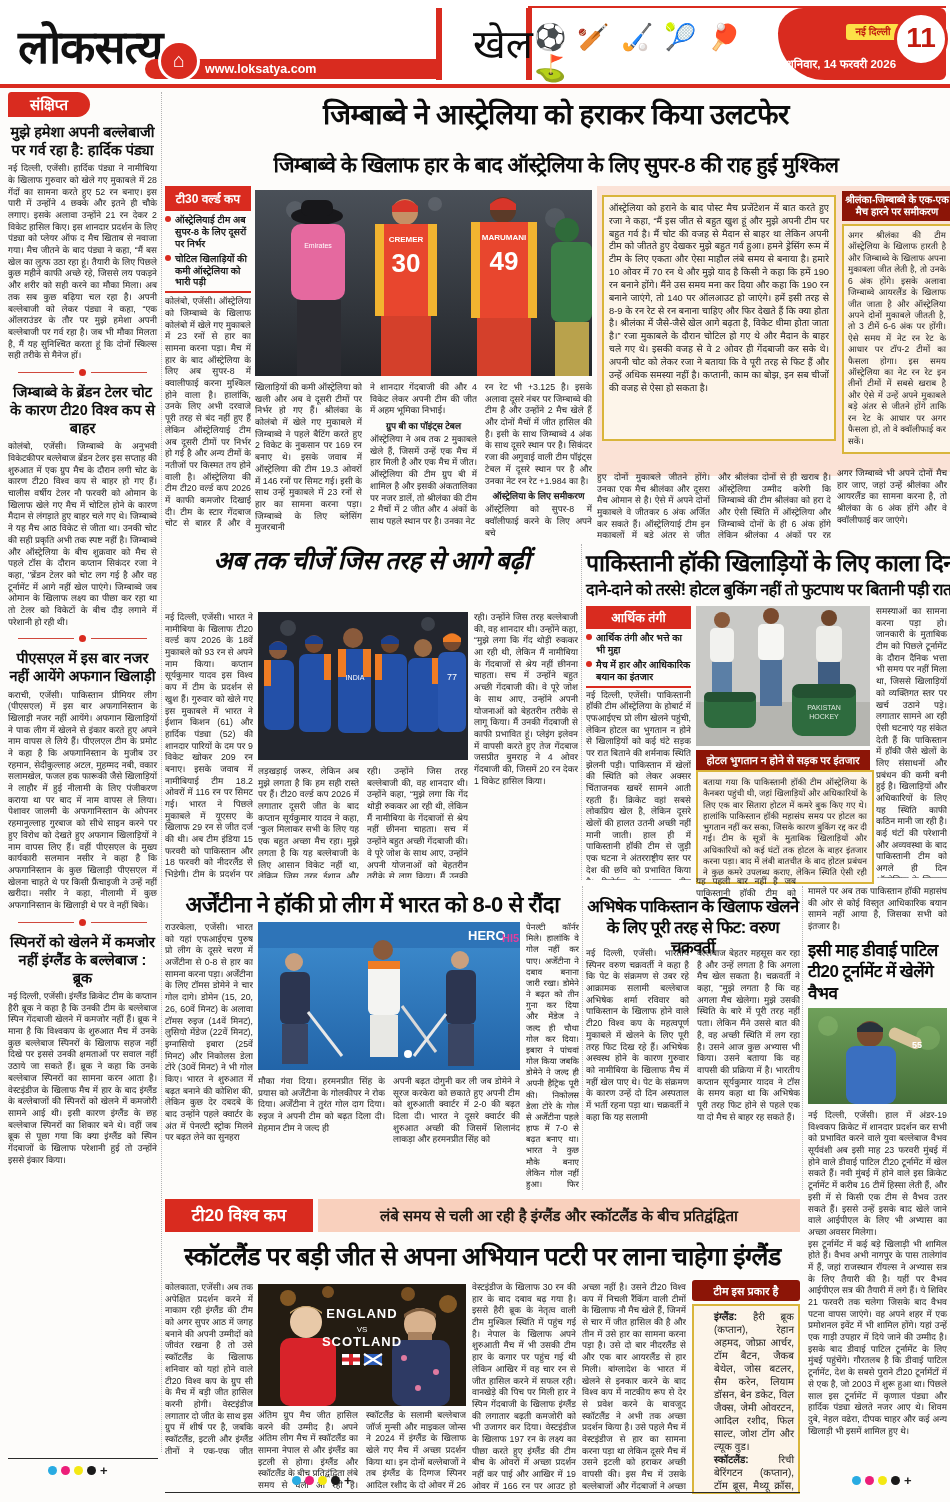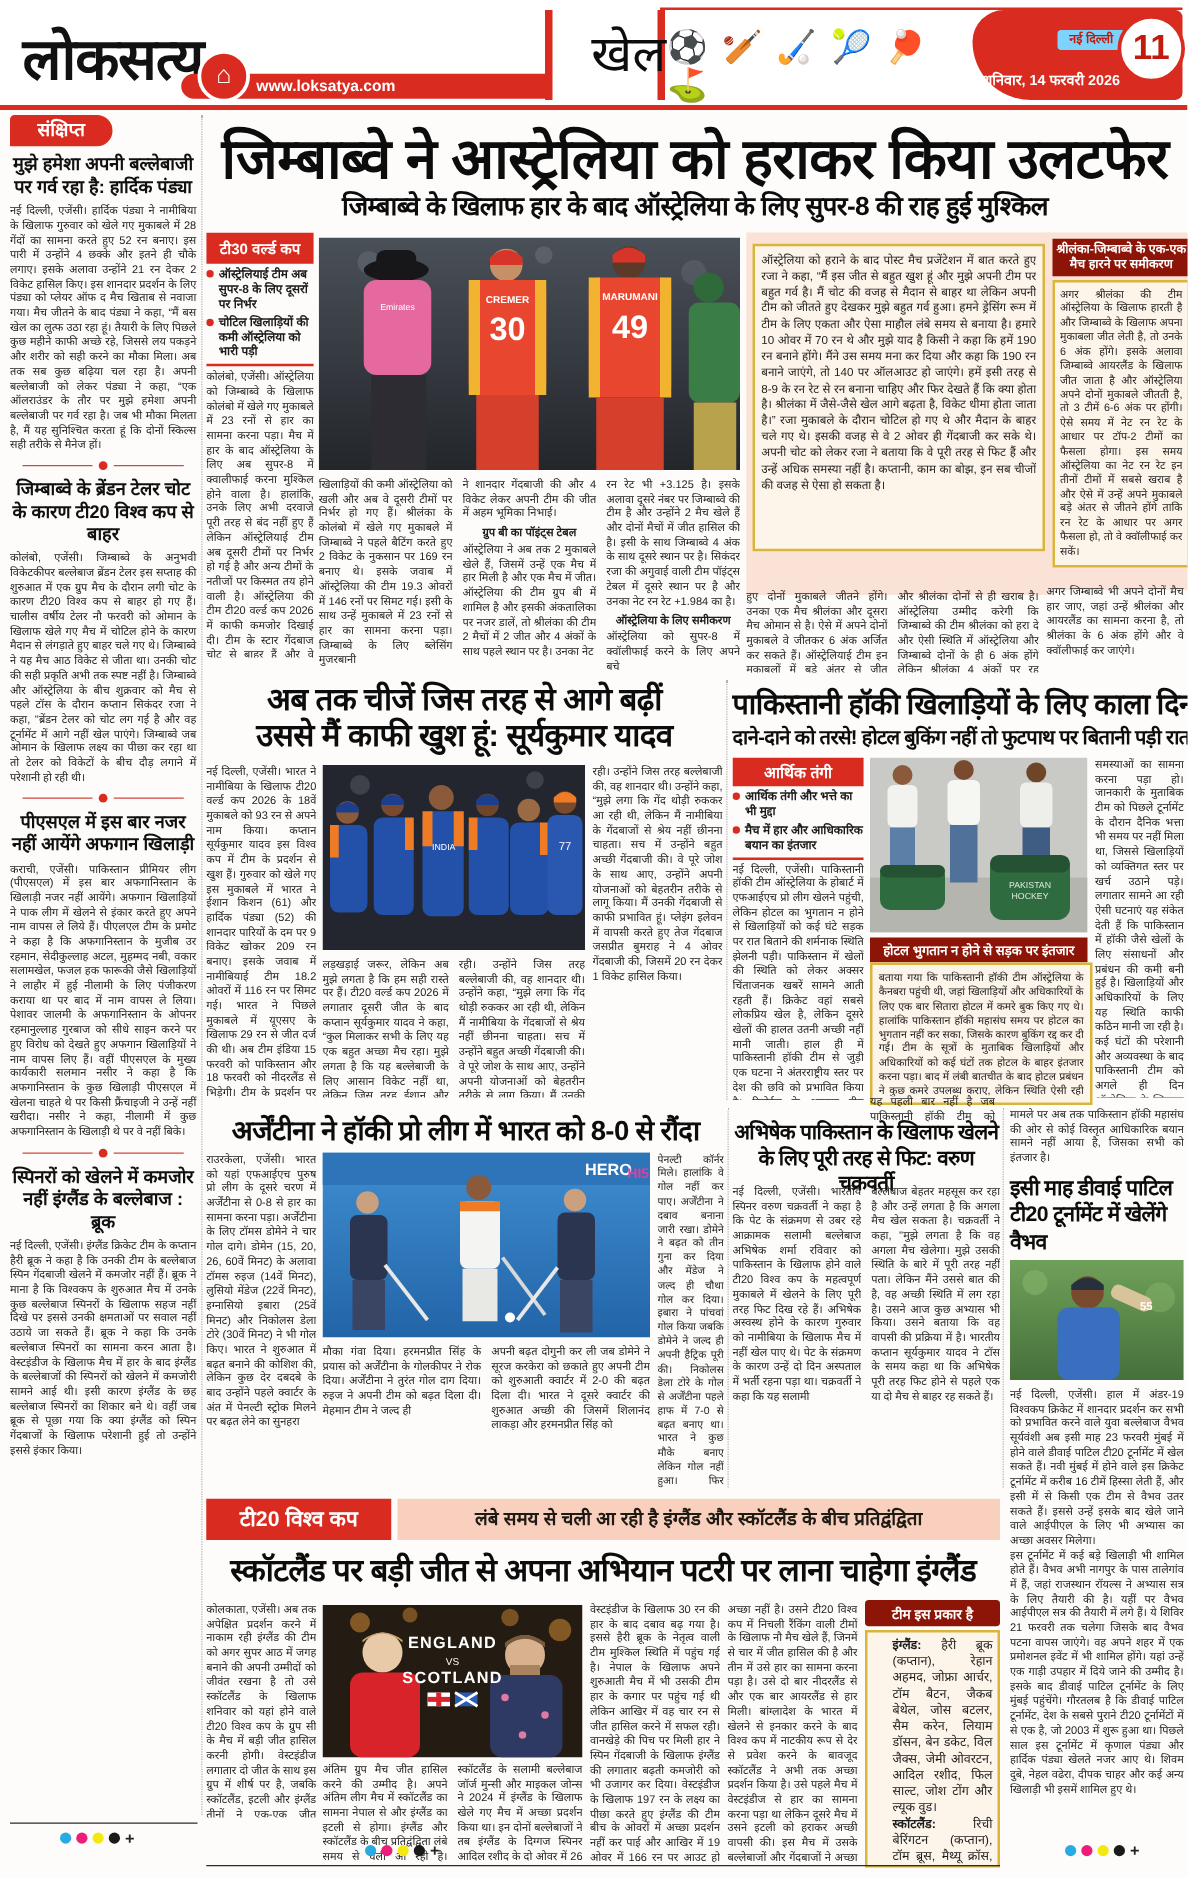--- a/index.html
+++ b/index.html
@@ -39,21 +39,21 @@
   <div class="abs" style="left:18px;top:14px;width:230px;font-size:46px;font-weight:800;color:#111;letter-spacing:-1px;">लोकसत्य</div>
   <div class="abs red" style="left:145px;top:59px;width:292px;height:20px;border-radius:10px 0 0 10px;"></div>
   <div class="abs" style="left:158px;top:40px;width:36px;height:36px;border-radius:50%;background:#d92b1f;border:3px solid #fff;color:#fff;font-size:20px;text-align:center;line-height:34px;">⌂</div>
   <div class="abs" style="left:205px;top:62px;color:#fff;font-size:12.5px;font-weight:700;z-index:2;">www.loksatya.com</div>
   <div class="abs" style="left:436px;top:8px;width:84px;height:72px;background:#fff;border-left:6px solid #d92b1f;border-right:6px solid #d92b1f;text-align:center;">
     <span style="font-size:40px;font-weight:400;color:#0d0d0d;line-height:72px;margin-left:31px;">खेल</span>
   </div>
   <div class="abs" style="left:528px;top:6px;width:418px;height:2px;background:#d92b1f;"></div>
   <div class="abs" style="left:534px;top:22px;width:250px;font-size:26px;letter-spacing:2px;">⚽ 🏏 🏑 🎾 🏓 ⛳</div>
   <div class="abs red" style="left:778px;top:8px;width:168px;height:72px;border-radius:26px 6px 6px 48px;">
-    <div class="abs" style="left:68px;top:16px;width:54px;height:16px;background:#7dd3fc;color:#c11b10;font-size:10px;font-weight:700;text-align:center;line-height:16px;border-radius:3px;">नई दिल्ली</div>
+    <div class="abs" style="left:68px;top:16px;width:54px;height:16px;background:#fde047;color:#c11b10;font-size:10px;font-weight:700;text-align:center;line-height:16px;border-radius:3px;">नई दिल्ली</div>
     <div class="abs" style="left:116px;top:4px;width:48px;height:48px;background:#fff;border:3px solid #d92b1f;border-radius:50%;color:#c11b10;font-size:28px;font-weight:800;text-align:center;line-height:46px;">11</div>
     <div class="abs" style="left:8px;top:48px;width:140px;color:#fff;font-size:11.5px;font-weight:700;">शनिवार, 14 फरवरी 2026</div>
   </div>
 </div>
 <div class="abs" style="left:0;top:84px;width:950px;height:4px;background:#d92b1f;"></div>
 
 <div class="abs" style="left:8px;top:92px;width:149px;height:1360px;overflow:hidden;border-right:1px dotted #b3b3b3;padding-right:4px;">
   <div style="width:82px;height:25px;background:#d92b1f;color:#fff;font-weight:800;font-size:15px;text-align:center;line-height:25px;border-radius:4px 14px 14px 0;">संक्षिप्त</div>
   <div>
     <div class="sb-title">मुझे हमेशा अपनी बल्लेबाजी पर गर्व रहा है: हार्दिक पंड्या</div>
@@ -81,21 +81,21 @@
       <span class="ln"></span>
       <span class="dot"></span>
       <span class="ln"></span>
     </div>
   <div>
     <div class="sb-title">स्पिनरों को खेलने में कमजोर नहीं इंग्लैंड के बल्लेबाज : ब्रूक</div>
     <div class="sb-body">नई दिल्ली, एजेंसी। इंग्लैंड क्रिकेट टीम के कप्तान हैरी ब्रूक ने कहा है कि उनकी टीम के बल्लेबाज स्पिन गेंदबाजी खेलने में कमजोर नहीं हैं। ब्रूक ने माना है कि विश्वकप के शुरुआत मैच में उनके कुछ बल्लेबाज स्पिनरों के खिलाफ सहज नहीं दिखे पर इससे उनकी क्षमताओं पर सवाल नहीं उठाये जा सकते हैं। ब्रूक ने कहा कि उनके बल्लेबाज स्पिनरों का सामना करन आता है। वेस्टइंडीज के खिलाफ मैच में हार के बाद इंग्लैंड के बल्लेबाजों की स्पिनरों को खेलने में कमजोरी सामने आई थी। इसी कारण इंग्लैंड के छह बल्लेबाज स्पिनरों का शिकार बने थे। वहीं जब ब्रूक से पूछा गया कि क्या इंग्लैंड को स्पिन गेंदबाजों के खिलाफ परेशानी हुई तो उन्होंने इससे इंकार किया।</div>
   </div>
 </div>
 
-<div class="abs hl" style="left:165px;top:94px;width:782px;font-size:45px;">जिम्बाब्वे ने आस्ट्रेलिया को हराकर किया उलटफेर</div>
+<div class="abs hl" style="left:165px;top:94px;width:782px;font-size:28px;">जिम्बाब्वे ने आस्ट्रेलिया को हराकर किया उलटफेर</div>
 <div class="abs hl" style="left:165px;top:150px;width:782px;font-size:21px;font-weight:700;">जिम्बाब्वे के खिलाफ हार के बाद ऑस्ट्रेलिया के लिए सुपर-8 की राह हुई मुश्किल</div>
 
 <div class="abs" style="left:165px;top:186px;width:86px;height:352px;overflow:hidden;">
   <div class="red" style="font-size:12px;font-weight:800;text-align:center;padding:4px 2px;">टी30 वर्ल्ड कप</div>
   <div class="bullet">
       <span class="bdot"></span>
       <span>ऑस्ट्रेलियाई टीम अब सुपर-8 के लिए दूसरों पर निर्भर</span>
     </div>
   <div class="bullet">
       <span class="bdot"></span>
@@ -186,23 +186,22 @@
 </div>
 
 <div class="abs pinkbox" style="left:837px;top:186px;width:110px;height:276px;">
   <div class="boxhead" style="font-size:10px;padding:3px 2px;line-height:1.2;">श्रीलंका-जिम्बाब्वे के एक-एक मैच हारने पर समीकरण</div>
   <div class="ybox" style="margin-top:3px;height:218px;padding:4px;">
     <div class="t" style="font-size:8.6px;">अगर श्रीलंका की टीम ऑस्ट्रेलिया के खिलाफ हारती है और जिम्बाब्वे के खिलाफ अपना मुकाबला जीत लेती है, तो उनके 6 अंक होंगे। इसके अलावा जिम्बाब्वे आयरलैंड के खिलाफ जीत जाता है और ऑस्ट्रेलिया अपने दोनों मुकाबले जीतती है, तो 3 टीमें 6-6 अंक पर होंगी। ऐसे समय में नेट रन रेट के आधार पर टॉप-2 टीमों का फैसला होगा। इस समय ऑस्ट्रेलिया का नेट रन रेट इन तीनों टीमों में सबसे खराब है और ऐसे में उन्हें अपने मुकाबले बड़े अंतर से जीतने होंगे ताकि रन रेट के आधार पर अगर फैसला हो, तो वे क्वॉलीफाई कर सकें।</div>
   </div>
 </div>
 <div class="abs t" style="left:837px;top:468px;width:110px;height:70px;">अगर जिम्बाब्वे भी अपने दोनों मैच हार जाए, जहां उन्हें श्रीलंका और आयरलैंड का सामना करना है, तो श्रीलंका के 6 अंक होंगे और वे क्वॉलीफाई कर जाएंगे।</div>
 
-<div class="abs hl" style="left:165px;top:546px;width:413px;font-size:25px;line-height:1.15;">
+<div class="abs hl" style="left:165px;top:546px;width:413px;font-size:25px;line-height:1.15;font-style:italic;">
   <div>अब तक चीजें जिस तरह से आगे बढ़ीं</div>
-  <div>उससे मैं काफी खुश हूं: सूर्यकुमार यादव</div>
 </div>
 <div class="abs t" style="left:165px;top:612px;width:88px;height:266px;">नई दिल्ली, एजेंसी। भारत ने नामीबिया के खिलाफ टी20 वर्ल्ड कप 2026 के 18वें मुकाबले को 93 रन से अपने नाम किया। कप्तान सूर्यकुमार यादव इस विश्व कप में टीम के प्रदर्शन से खुश हैं। गुरुवार को खेले गए इस मुकाबले में भारत ने ईशान किशन (61) और हार्दिक पंड्या (52) की शानदार पारियों के दम पर 9 विकेट खोकर 209 रन बनाए। इसके जवाब में नामीबियाई टीम 18.2 ओवरों में 116 रन पर सिमट गई। भारत ने पिछले मुकाबले में यूएसए के खिलाफ 29 रन से जीत दर्ज की थी। अब टीम इंडिया 15 फरवरी को पाकिस्तान और 18 फरवरी को नीदरलैंड से भिड़ेगी। टीम के प्रदर्शन पर खुशी जताते हुए कप्तान ने कहा, “अब तक चीजें जिस तरह से आगे बढ़ी हैं, उससे मैं काफी खुश हूं। आगे के लिए बिल्कुल इसकी हमें तलाश थी। हर मैच अहम होता है। शुरुआत थोड़ी</div>
 <div class="abs" style="left:258px;top:612px;width:210px;height:148px;">
   <svg width="210" height="148" viewBox="0 0 210 148">
     <rect width="210" height="148" fill="#23262e"></rect>
     <circle cx="30" cy="16" r="8" fill="#555b66" opacity="0.5"></circle>
       <circle cx="170" cy="12" r="7" fill="#555b66" opacity="0.5"></circle>
     <g>
       <g transform="translate(6,28)">
           <circle cx="14" cy="10" r="9" fill="#8a5a3b"></circle>

